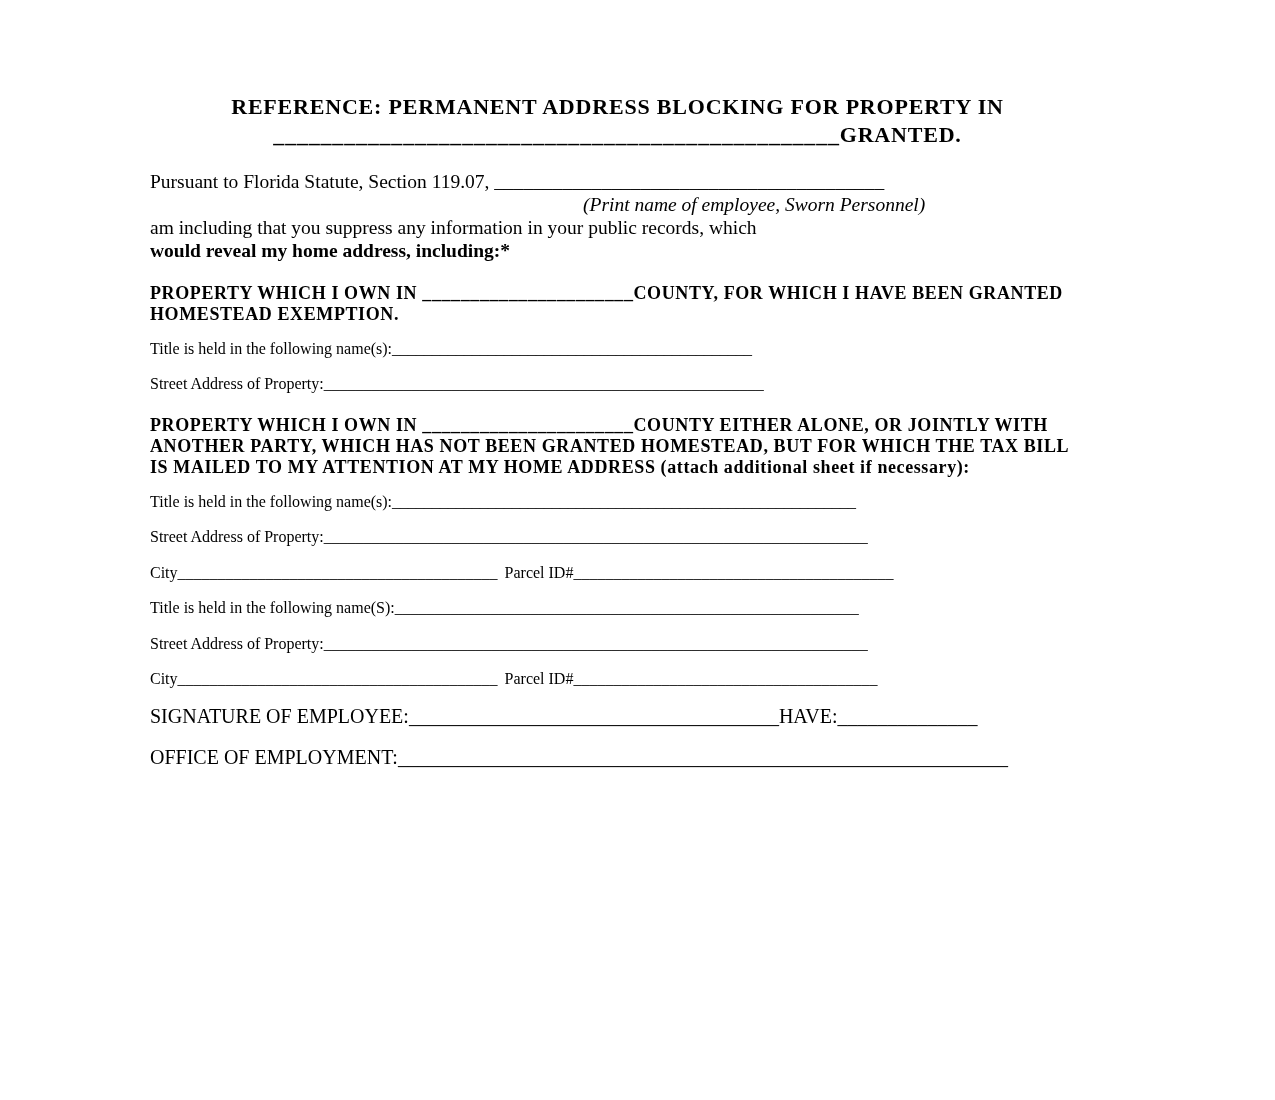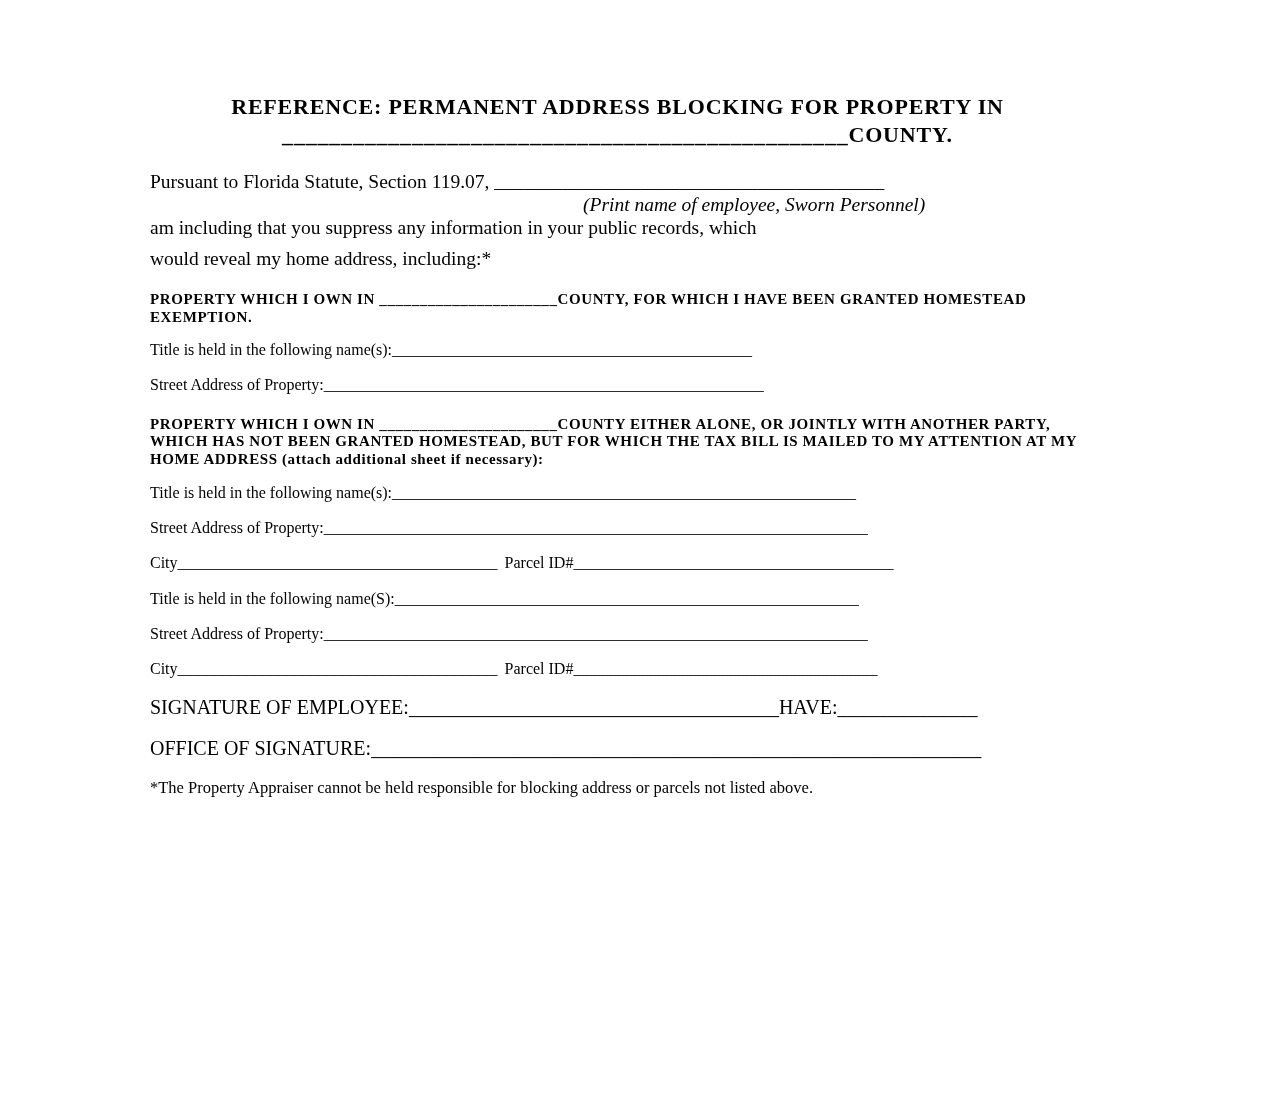--- a/index.html
+++ b/index.html
@@ -29,23 +29,23 @@
     line-height: 1.25;
     margin: 0;
   }
   .body-line {
     font-size: 19.5px;
     line-height: 1.18;
     margin: 0;
   }
   .statute-line { margin-top: 22px; font-family: Liberation Serif, serif; }
   .caption { margin-left: 433px; font-style: italic; }
-  .reveal { margin-top: 8px; }
+  .reveal { margin-top: 0; font-weight: bold; }
   .section-heading {
-    font-size: 15px;
+    font-size: 18px;
     font-weight: 700;
     letter-spacing: 0.6px;
     line-height: 1.17;
     margin: 21px 0 15px 0;
   }
   .field-line {
     font-size: 16px;
     line-height: 1.15;
     margin: 0 0 17px 0;
   }
@@ -62,21 +62,21 @@
     margin: 4px 0 0 0;
   }
 </style>
 </head>
 <body>
 
 <div class="page">
 
   <h1 class="doc-title">
     <span>REFERENCE: PERMANENT ADDRESS BLOCKING FOR PROPERTY IN</span><br>
-    <span>________________________________________________</span><span>COUNTY.</span>
+    <span>________________________________________________</span><span>GRANTED.</span>
   </h1>
 
   <p class="body-line statute-line">
     <span>Pursuant to Florida Statute, Section 119.07, </span><span>________________________________________</span>
   </p>
   <p class="body-line caption">(Print name of employee, Sworn Personnel)</p>
   <p class="body-line">am including that you suppress any information in your public records, which</p>
   <p class="body-line reveal">would reveal my home address, including:*</p>
 
   <h2 class="section-heading">
@@ -110,18 +110,17 @@
     <span>Street Address of Property:</span><span>____________________________________________________________________</span>
   </p>
   <p class="field-line">
     <span>City</span><span>________________________________________</span><span class="parcel-gap">Parcel ID#</span><span>______________________________________</span>
   </p>
 
   <p class="sig-line">
     <span class="b">SIGNATURE OF EMPLOYEE:</span><span>_____________________________________</span><span class="b">HAVE:</span><span>______________</span>
   </p>
   <p class="sig-line">
-    <span class="b">OFFICE OF SIGNATURE:</span><span>_____________________________________________________________</span>
+    <span class="b">OFFICE OF EMPLOYMENT:</span><span>_____________________________________________________________</span>
   </p>
 
-  <p class="footnote">*The Property Appraiser cannot be held responsible for blocking address or parcels not listed above.</p>
 
 </div>
 
 </body></html>

